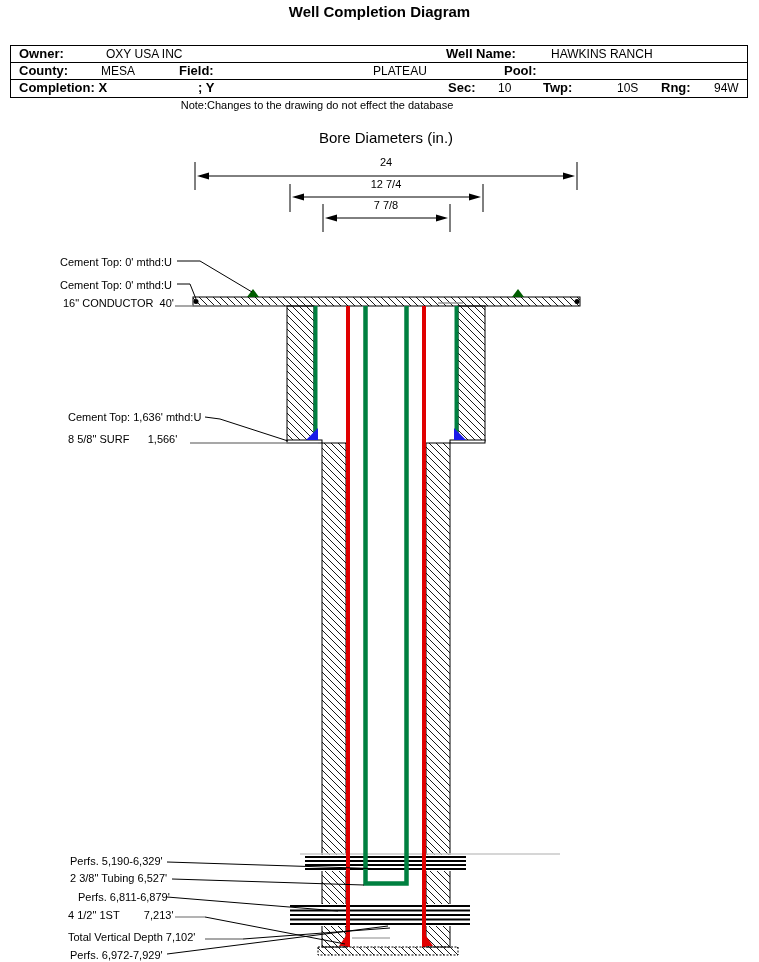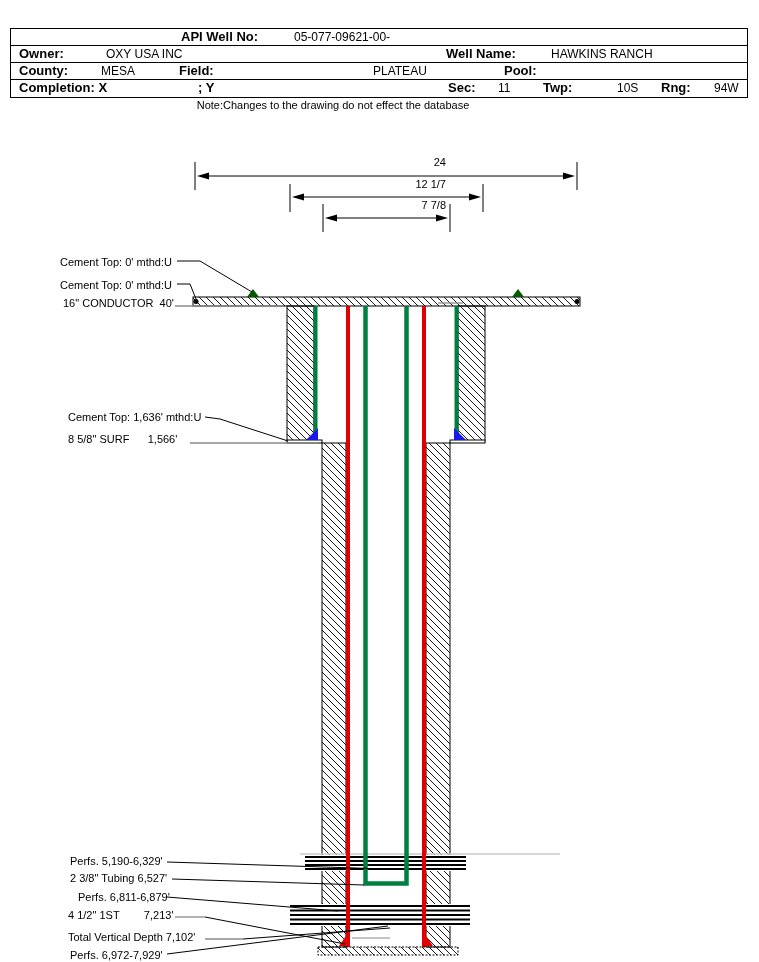--- a/index.html
+++ b/index.html
@@ -4,65 +4,63 @@
 <style>
   html,body{margin:0;padding:0;background:#fff;}
   body{font-family:"Liberation Sans", sans-serif;color:#000;}
   .page{position:relative;width:759px;height:962px;background:#fff;overflow:hidden;}
   .title{position:absolute;top:3px;left:0;width:759px;text-align:center;
          font-size:15px;font-weight:bold;}
   .hdr-row{position:absolute;left:10px;width:736px;height:16px;border:1px solid #000;background:#fff;}
   .hdr-row span{position:absolute;top:0;line-height:16px;white-space:pre;}
   .b{font-weight:bold;font-size:13px;}
   .v{font-size:12px;}
-  .note{position:absolute;top:99px;left:0;width:634px;text-align:center;font-size:11px;padding-left:16px;}
+  .note{position:absolute;top:99px;left:0;width:634px;text-align:center;font-size:11px;}
   .bore-title{position:absolute;top:129px;left:226px;width:320px;text-align:center;font-size:15px;}
-  .dim-label{position:absolute;left:326px;width:120px;text-align:right;font-size:11px;}
+  .dim-label{position:absolute;left:326px;width:120px;text-align:center;font-size:11px;}
   .anno{position:absolute;font-size:11px;line-height:12px;white-space:pre;}
   svg.schematic{position:absolute;top:0;left:0;}
 </style>
 </head>
 <body>
 
 <div class="page">
 
+  <div class="title">Well Completion Diagram</div>
 
-  <div class="hdr-row" style="top:28px">
-    <span class="b" style="left:170px">API Well No:</span>
-    <span class="v" style="left:283px">05-077-09621-00-</span>
-  </div>
   <div class="hdr-row" style="top:45px">
     <span class="b" style="left:8px">Owner:</span>
     <span class="v" style="left:95px">OXY USA INC</span>
     <span class="b" style="left:435px">Well Name:</span>
     <span class="v" style="left:540px">HAWKINS RANCH</span>
   </div>
   <div class="hdr-row" style="top:62px">
     <span class="b" style="left:8px">County:</span>
     <span class="v" style="left:90px">MESA</span>
     <span class="b" style="left:168px">Field:</span>
     <span class="v" style="left:362px">PLATEAU</span>
     <span class="b" style="left:493px">Pool:</span>
     <span class="v" style="left:545px"></span>
   </div>
   <div class="hdr-row" style="top:79px;height:17px">
     <span class="b" style="left:8px">Completion: X</span>
     <span class="b" style="left:187px">; Y</span>
     <span class="b" style="left:437px">Sec:</span>
-    <span class="v" style="left:487px">11</span>
+    <span class="v" style="left:487px">10</span>
     <span class="b" style="left:532px">Twp:</span>
     <span class="v" style="left:606px">10S</span>
     <span class="b" style="left:650px">Rng:</span>
     <span class="v" style="left:703px">94W</span>
   </div>
 
   <div class="note">Note:Changes to the drawing do not effect the database</div>
 
+  <div class="bore-title">Bore Diameters (in.)</div>
   <div class="dim-label" style="top:156px">24</div>
-  <div class="dim-label" style="top:178px">12 1/7</div>
+  <div class="dim-label" style="top:178px">12 7/4</div>
   <div class="dim-label" style="top:199px">7 7/8</div>
 
   <svg class="schematic" width="759" height="962" viewBox="0 0 759 962">
     <defs>
       <pattern id="hatch" width="7" height="7" patternUnits="userSpaceOnUse">
         <path d="M-1,6 l2,2 M0,0 l7,7 M6,-1 l2,2" stroke="#1a1a1a" stroke-width="1" fill="none"></path>
       </pattern>
     </defs>
 
     <g stroke="#000" stroke-width="1">

